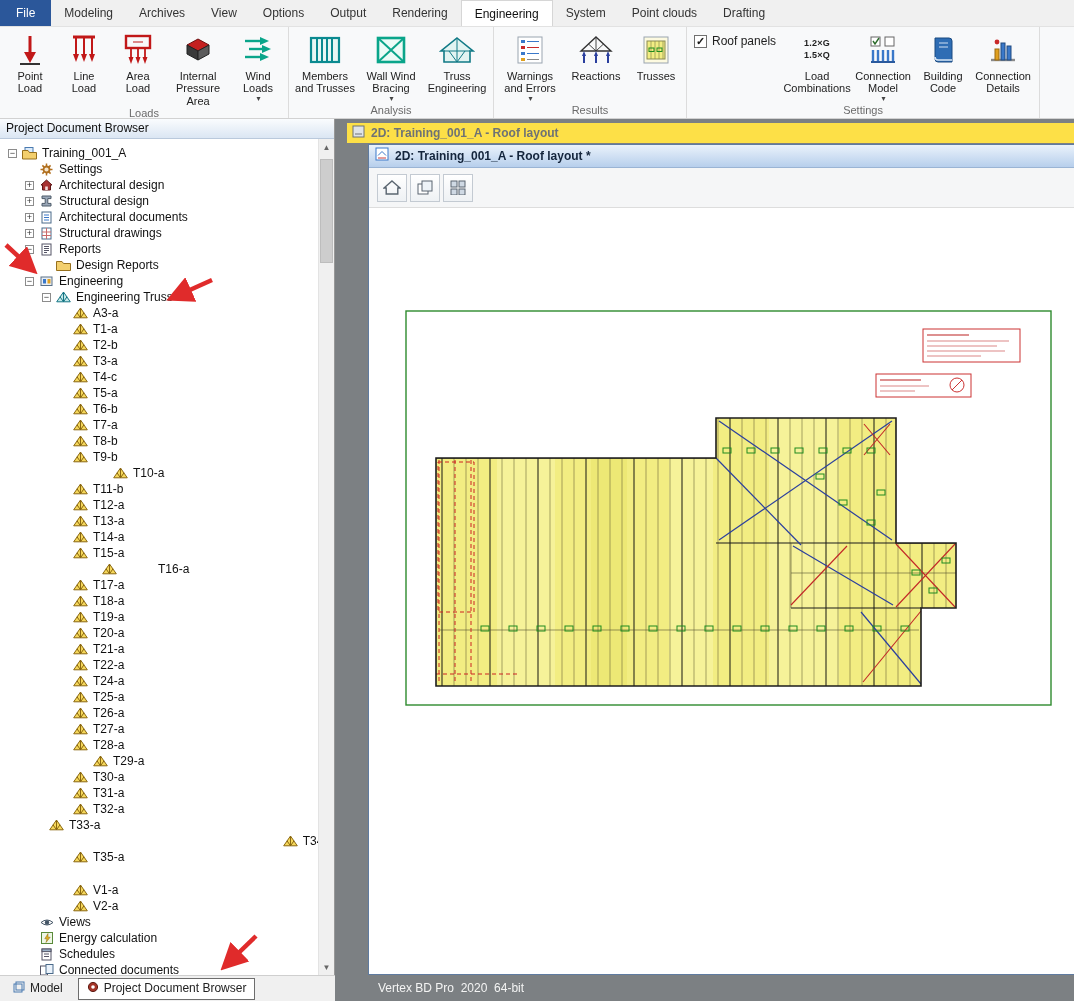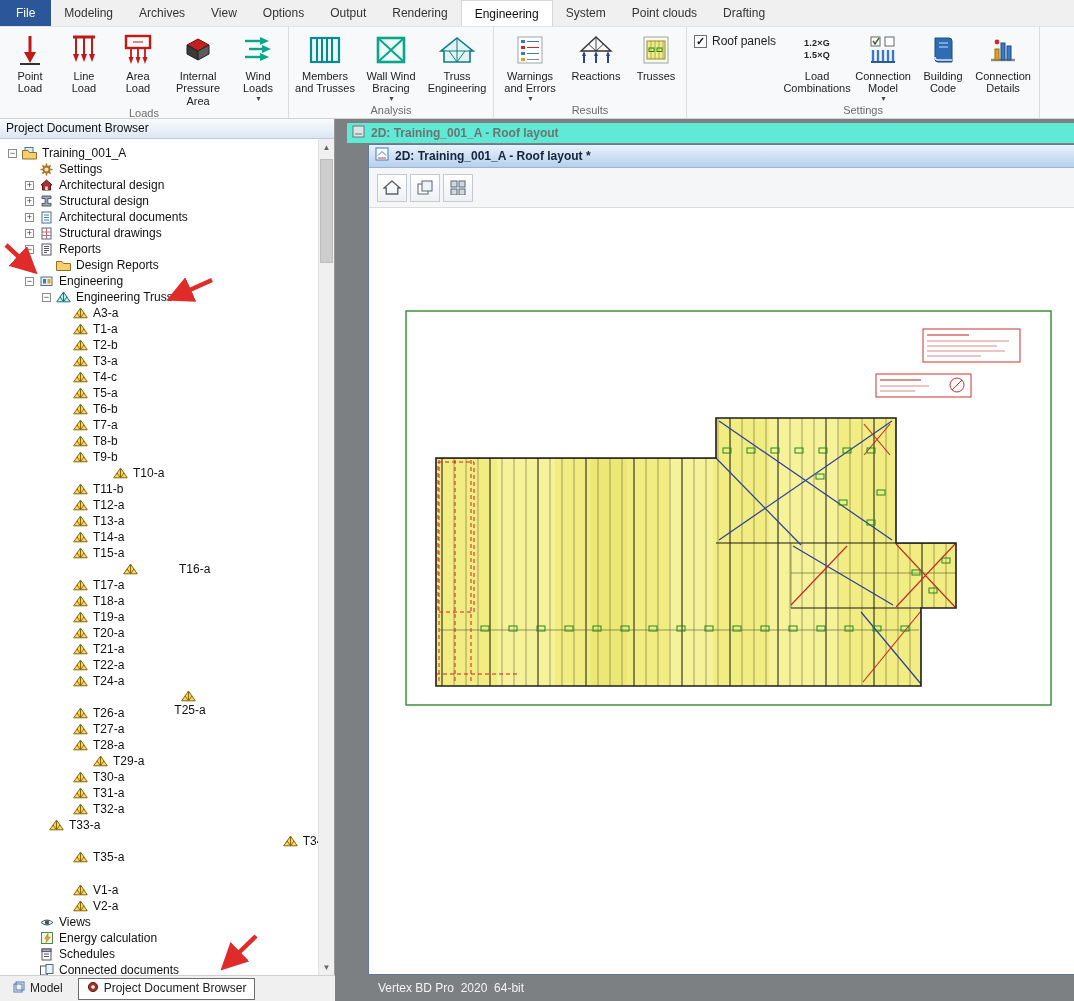--- a/index.html
+++ b/index.html
@@ -45,21 +45,21 @@
   .texp-spacer { width:13px; flex:none; }
   .ticon { width:17px; height:14px; margin-right:4px; display:inline-flex; align-items:center; justify-content:center; flex:none; }
   .vscroll { position:absolute; top:0; right:0; width:16px; height:100%; background:#f0f0f0; border-left:1px solid #e3e3e3; }
   .vs-btn { position:absolute; left:0; width:100%; height:16px; display:flex; align-items:center; justify-content:center;
             font-size:8px; color:#666; background:#f0f0f0; }
   .vs-btn.down { bottom:0; }
   .vs-thumb { position:absolute; top:20px; left:1px; right:1px; height:104px; background:#cdcdcd; border:1px solid #bdbdbd; }
 
   
   .main { position:absolute; top:119px; left:335px; right:0; bottom:26px; background:#7c8083; overflow:hidden; }
-  .inactive-bar { position:absolute; top:4px; left:12px; right:0; height:20px; background:#5eead4;
+  .inactive-bar { position:absolute; top:4px; left:12px; right:0; height:20px; background:#fde047;
                   display:flex; align-items:center; padding-left:5px; gap:6px; }
   .inactive-bar .ttl { font-size:12px; font-weight:bold; color:#6e7275; }
   .docwin { position:absolute; top:25px; left:33px; right:-2px; bottom:0; background:#fff;
             border:1px solid #5f7ba0; display:flex; flex-direction:column; }
   .doc-title { height:23px; background:linear-gradient(#eaf2fb,#b7cfec); border-bottom:1px solid #9ab4d4;
                display:flex; align-items:center; padding:0 6px; gap:6px; flex:none; }
   .doc-title .ttl { font-size:12px; font-weight:bold; color:#14253c; }
   .doc-toolbar { height:40px; background:#f5f6f7; border-bottom:1px solid #dddddd; display:flex;
                  align-items:center; padding-left:8px; gap:3px; flex:none; }
   .tbtn { width:30px; height:28px; border:1px solid #c3cad2; background:linear-gradient(#ffffff,#eef1f4);
@@ -683,21 +683,21 @@
         <div class="trow" style="padding-left: 59px;">
           <span class="texp-spacer"></span>
           <span class="ticon">
             <svg width="15" height="12">
               <path d="M7.5 1 L14.3 10.8 H0.7 Z" fill="#f5d75a" stroke="#8a6710"></path>
               <path d="M7.5 1 V10.8 M4 5.8 L7.5 10.8 M11 5.8 L7.5 10.8" fill="none" stroke="#8a6710"></path>
             </svg>
           </span>
           <span class="tlabel">T15-a</span>
         </div>
-        <div class="trow" style="padding-left: 73px; gap: 36px;">
+        <div class="trow" style="padding-left: 52px; gap: 36px;">
           <span class="texp-spacer"></span>
           <span class="ticon">
             <svg width="15" height="12">
               <path d="M7.5 1 L14.3 10.8 H0.7 Z" fill="#f5d75a" stroke="#8a6710"></path>
               <path d="M7.5 1 V10.8 M4 5.8 L7.5 10.8 M11 5.8 L7.5 10.8" fill="none" stroke="#8a6710"></path>
             </svg>
           </span>
           <span class="tlabel">T16-a</span>
         </div>
         <div class="trow" style="padding-left: 59px;">
@@ -763,21 +763,21 @@
         <div class="trow" style="padding-left: 59px;">
           <span class="texp-spacer"></span>
           <span class="ticon">
             <svg width="15" height="12">
               <path d="M7.5 1 L14.3 10.8 H0.7 Z" fill="#f5d75a" stroke="#8a6710"></path>
               <path d="M7.5 1 V10.8 M4 5.8 L7.5 10.8 M11 5.8 L7.5 10.8" fill="none" stroke="#8a6710"></path>
             </svg>
           </span>
           <span class="tlabel">T24-a</span>
         </div>
-        <div class="trow" style="padding-left: 46px; flex-direction: column;">
+        <div class="trow" style="padding-left: 59px;">
           <span class="texp-spacer"></span>
           <span class="ticon">
             <svg width="15" height="12">
               <path d="M7.5 1 L14.3 10.8 H0.7 Z" fill="#f5d75a" stroke="#8a6710"></path>
               <path d="M7.5 1 V10.8 M4 5.8 L7.5 10.8 M11 5.8 L7.5 10.8" fill="none" stroke="#8a6710"></path>
             </svg>
           </span>
           <span class="tlabel">T25-a</span>
         </div>
         <div class="trow" style="padding-left: 59px;">

